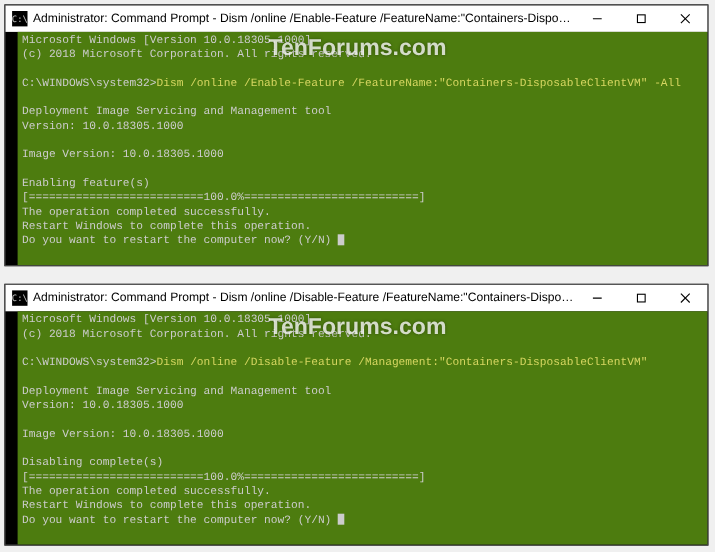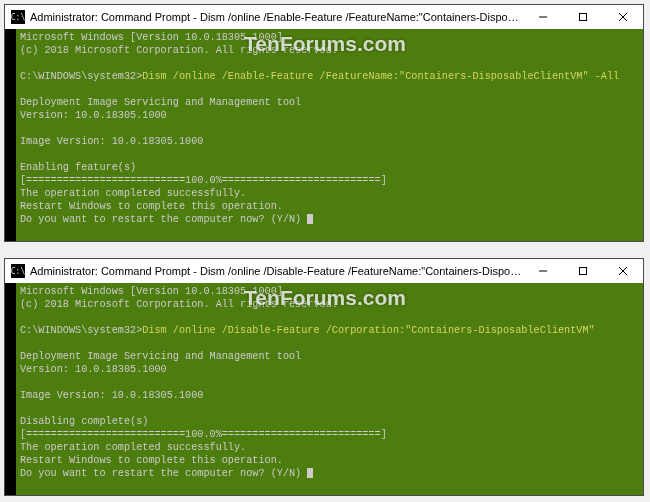--- a/index.html
+++ b/index.html
@@ -136,21 +136,21 @@
           <svg viewBox="0 0 10 10">
             <line x1="1" y1="1" x2="9" y2="9" stroke="#000" stroke-width="1"></line>
             <line x1="9" y1="1" x2="1" y2="9" stroke="#000" stroke-width="1"></line>
           </svg>
         </div>
     </div>
   </div>
   <div class="terminal"><span>Microsoft Windows [Version 10.0.18305.1000]</span>
 <span>(c) 2018 Microsoft Corporation. All rights reserved.</span>
 
-<span class="prompt">C:\WINDOWS\system32&gt;</span><span class="cmd-dism">Dism /online /Disable-Feature /Corporation:"Containers-DisposableClientVM"</span>
+<span class="prompt">C:\WINDOWS\system32&gt;</span><span class="cmd-dism">Dism /online /Disable-Feature /Management:"Containers-DisposableClientVM"</span>
 
 <span>Deployment Image Servicing and Management tool</span>
 <span>Version: 10.0.18305.1000</span>
 
 <span>Image Version: 10.0.18305.1000</span>
 
 <span>Disabling complete(s)</span>
 <span>[==========================100.0%==========================]</span>
 <span>The operation completed successfully.</span>
 <span>Restart Windows to complete this operation.</span>

